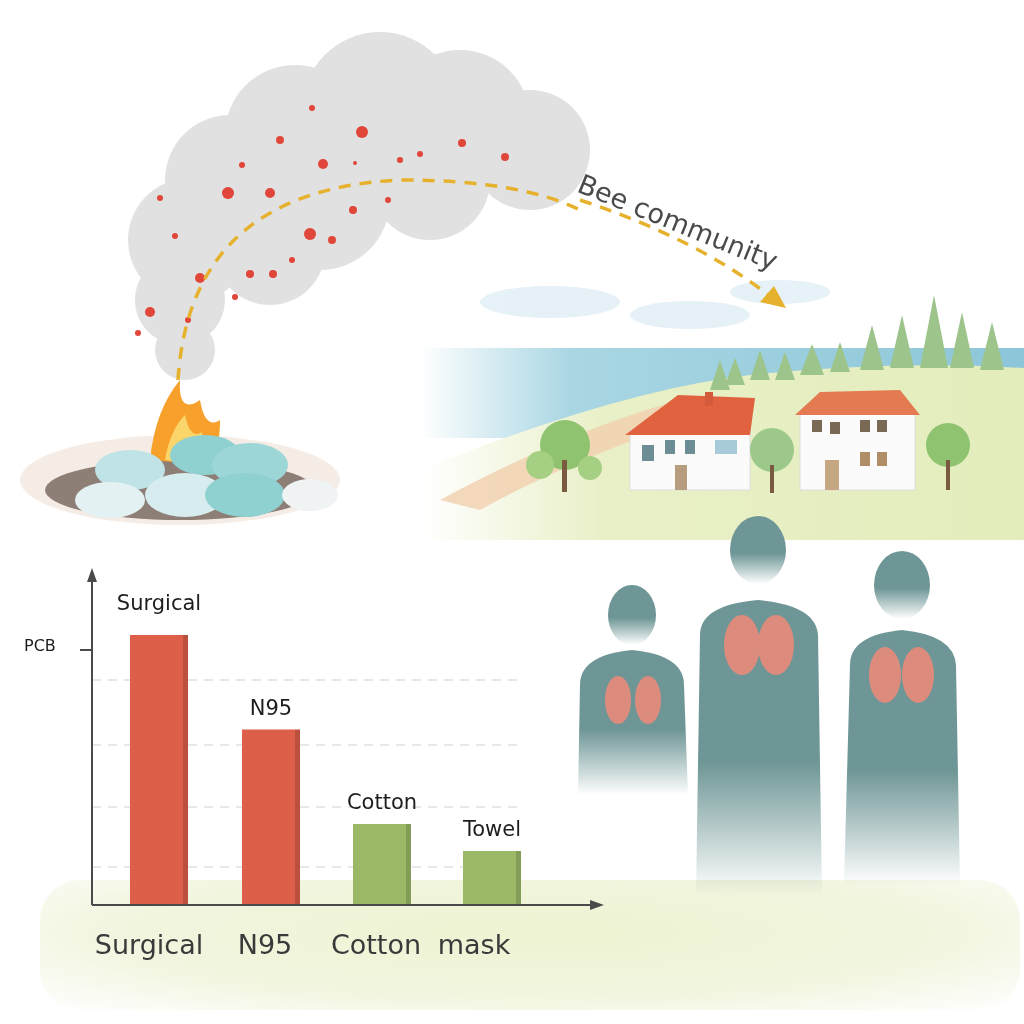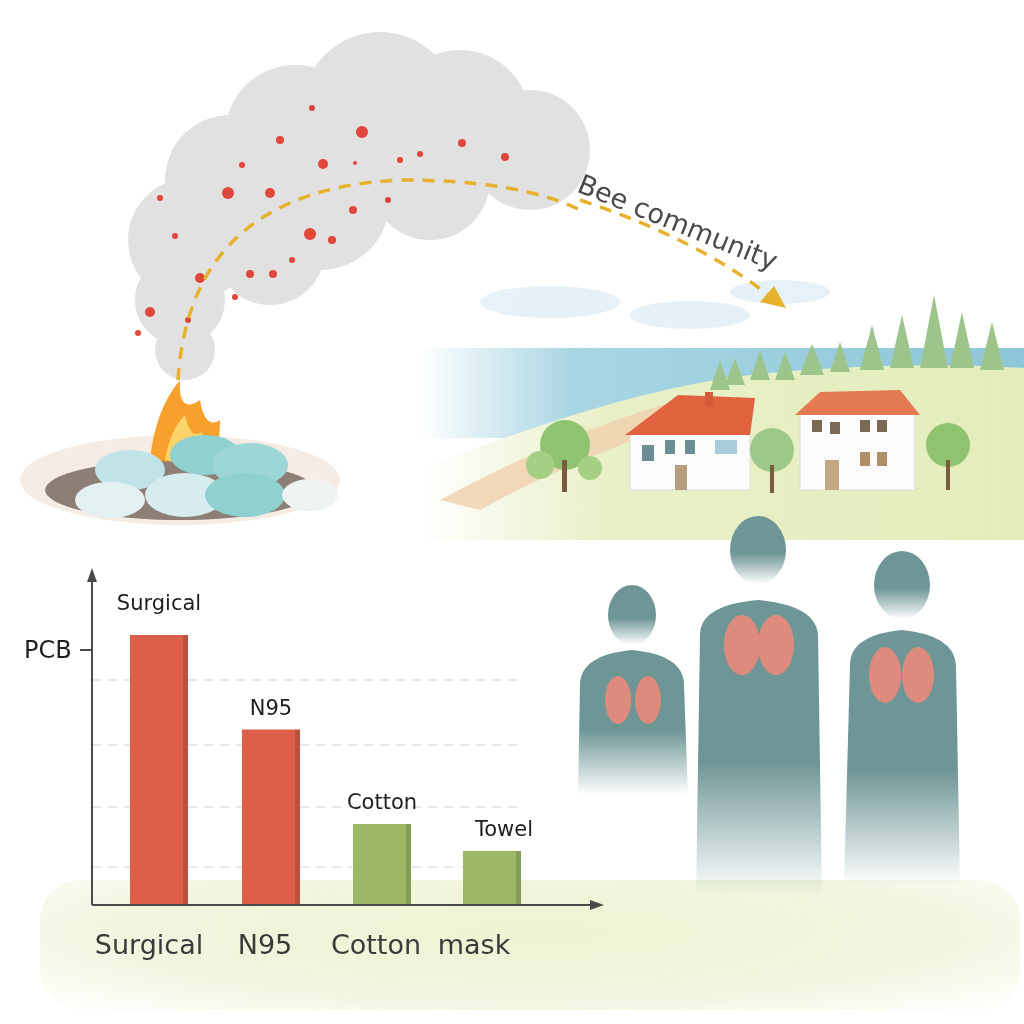--- a/index.html
+++ b/index.html
@@ -195,26 +195,26 @@
       <rect x="463" y="291" width="58" height="54" fill="#9ab866"></rect>
       <rect x="516" y="291" width="5" height="54" fill="#000" opacity="0.15"></rect>
     </g>
   <line x1="92" y1="345" x2="92" y2="15" stroke="#4a4a4a" stroke-width="2"></line>
   <polygon points="92,8 87,22 97,22" fill="#4a4a4a"></polygon>
   <line x1="92" y1="345" x2="596" y2="345" stroke="#4a4a4a" stroke-width="2"></line>
   <polygon points="604,345 590,340 590,350" fill="#4a4a4a"></polygon>
   <line x1="80" y1="90" x2="92" y2="90" stroke="#4a4a4a" stroke-width="2"></line>
 </svg>
 
-<div class="abs" style="left:24px;top:636px;font-size:24px;color:#1e1e1e;">PCB</div>
+<div class="abs" style="left:24px;top:636px;font-size:16px;color:#1e1e1e;">PCB</div>
 
 <div id="bar-labels">
     <div class="bar-top-label" style="left: 159px; top: 591px;">Surgical</div>
     <div class="bar-top-label" style="left: 271px; top: 695.5px;">N95</div>
     <div class="bar-top-label" style="left: 382px; top: 790px;">Cotton</div>
-    <div class="bar-top-label" style="left: 504px; top: 817px; text-align: center;">Towel</div>
+    <div class="bar-top-label" style="left: 492px; top: 817px; text-align: center;">Towel</div>
   </div>
 <div id="x-labels">
     <div class="x-label" style="left: 149px; top: 929px;">Surgical</div>
     <div class="x-label" style="left: 265px; top: 929px;">N95</div>
     <div class="x-label" style="left: 376px; top: 929px;">Cotton</div>
     <div class="x-label" style="left: 474px; top: 929px;">mask</div>
   </div>
 
 </body></html>

